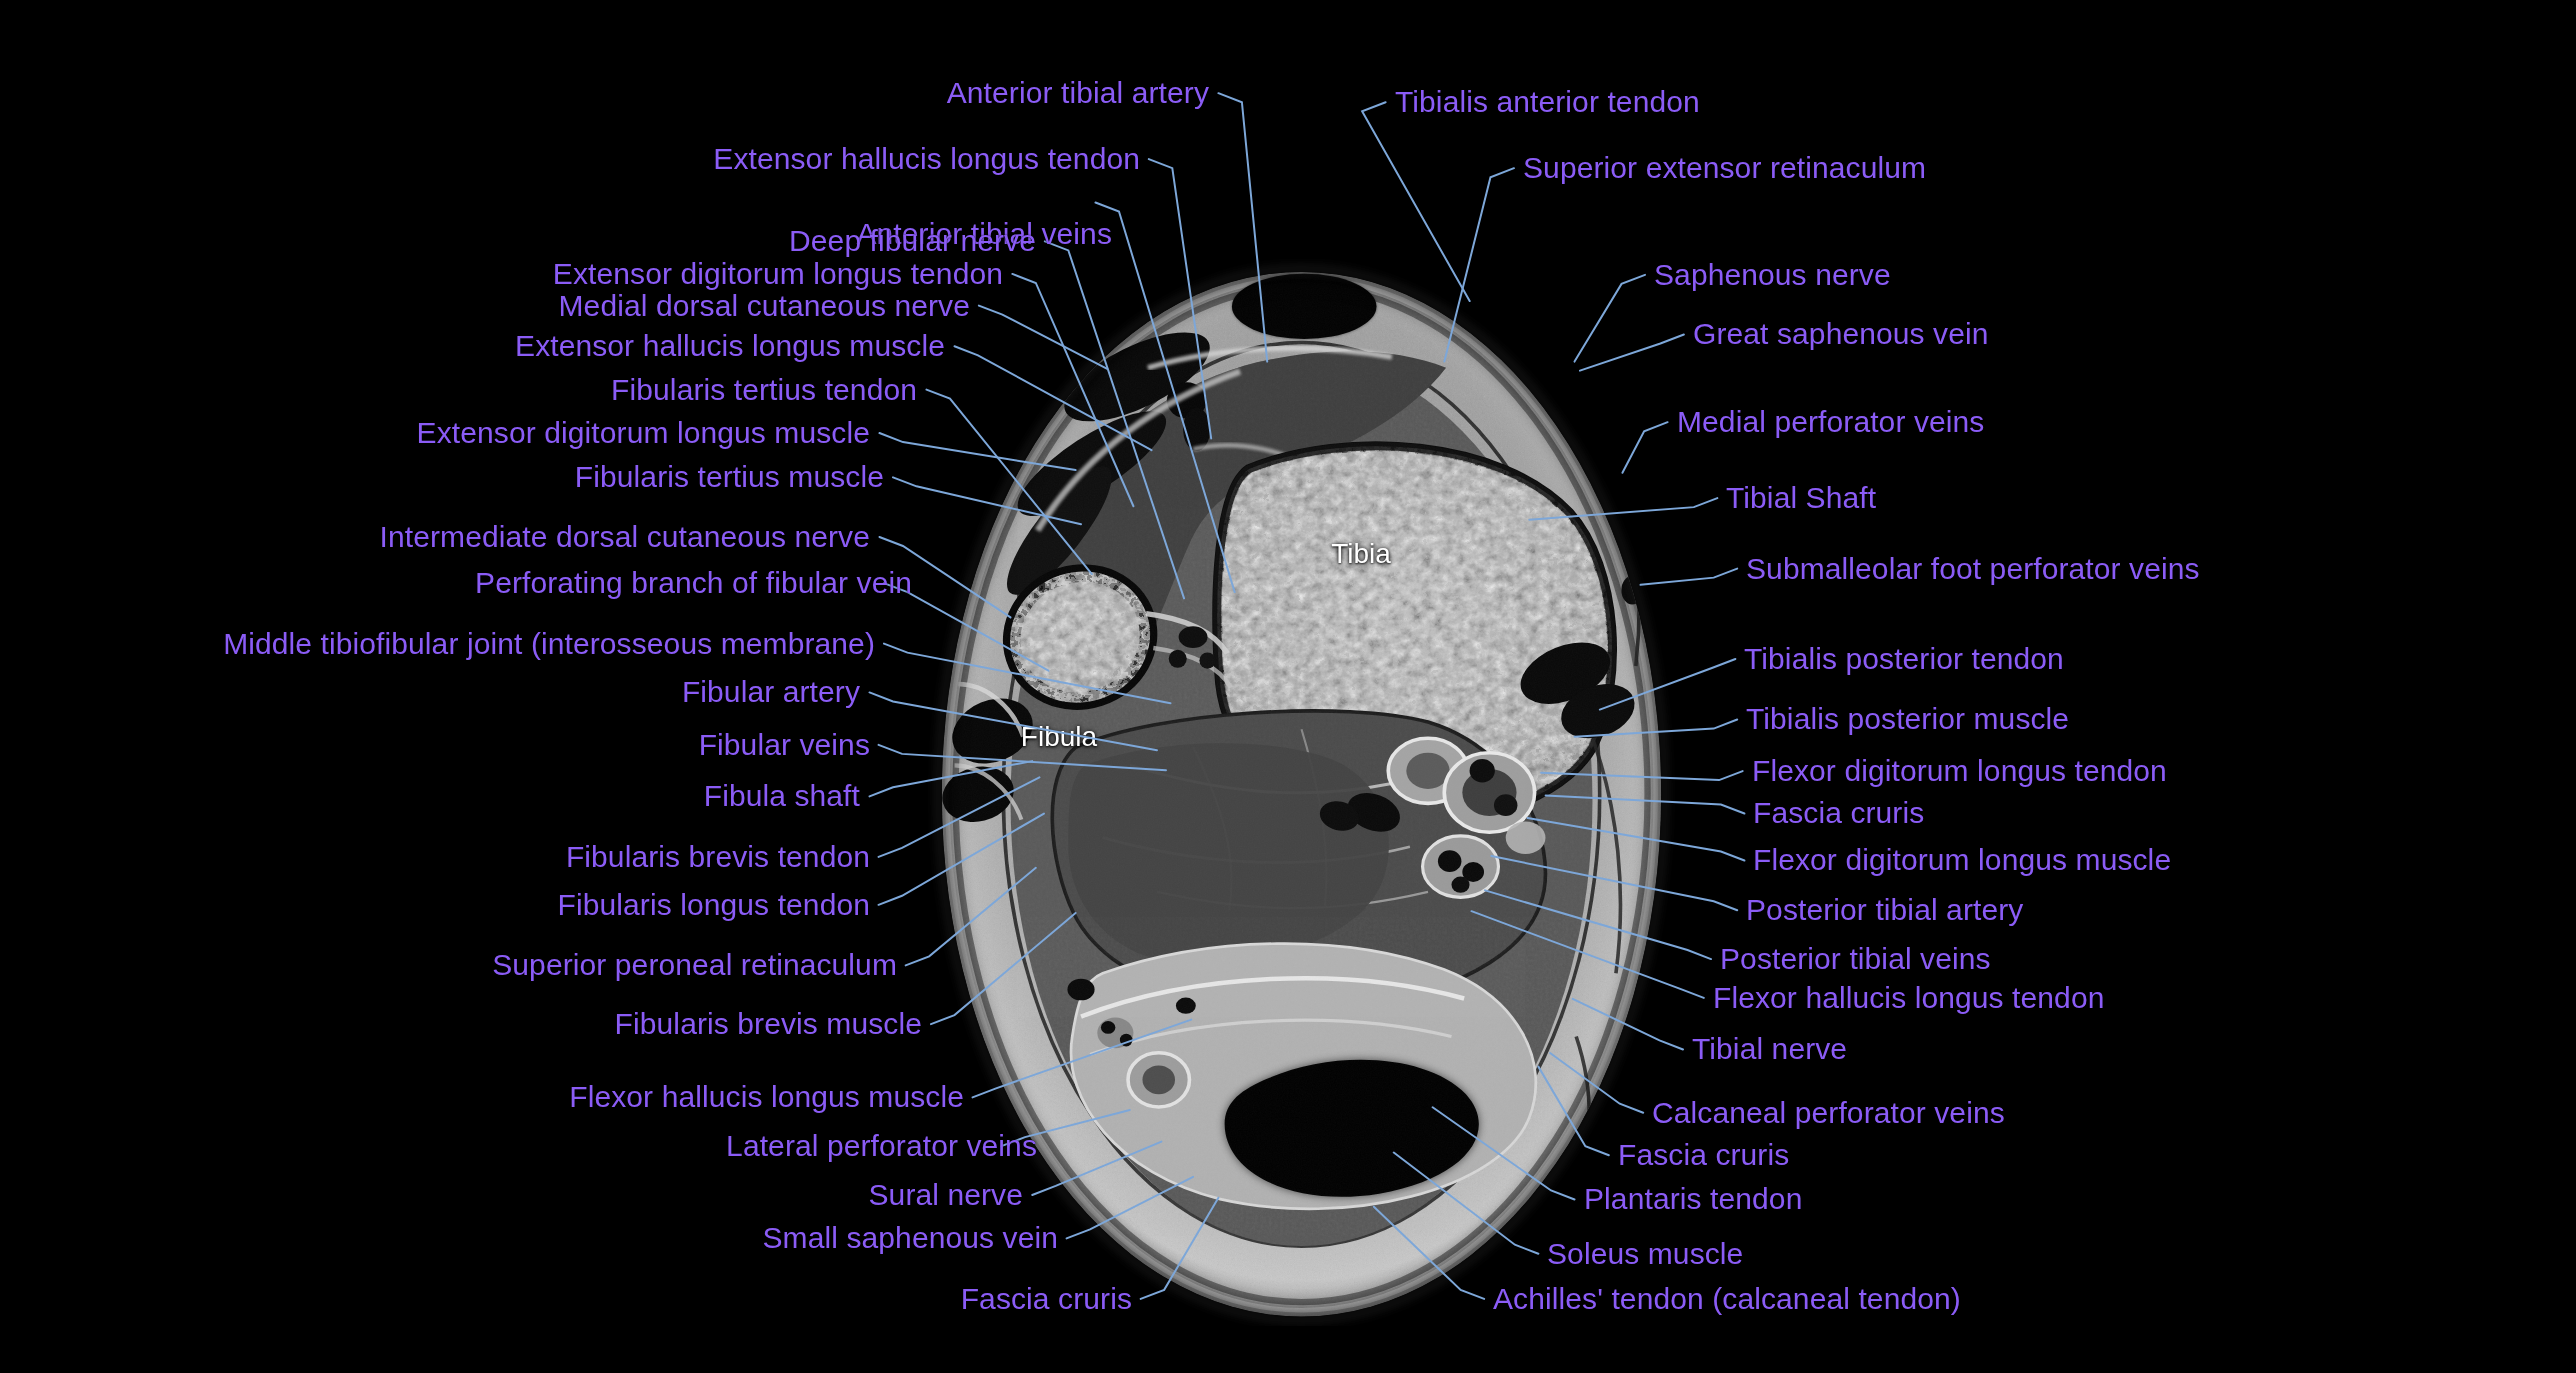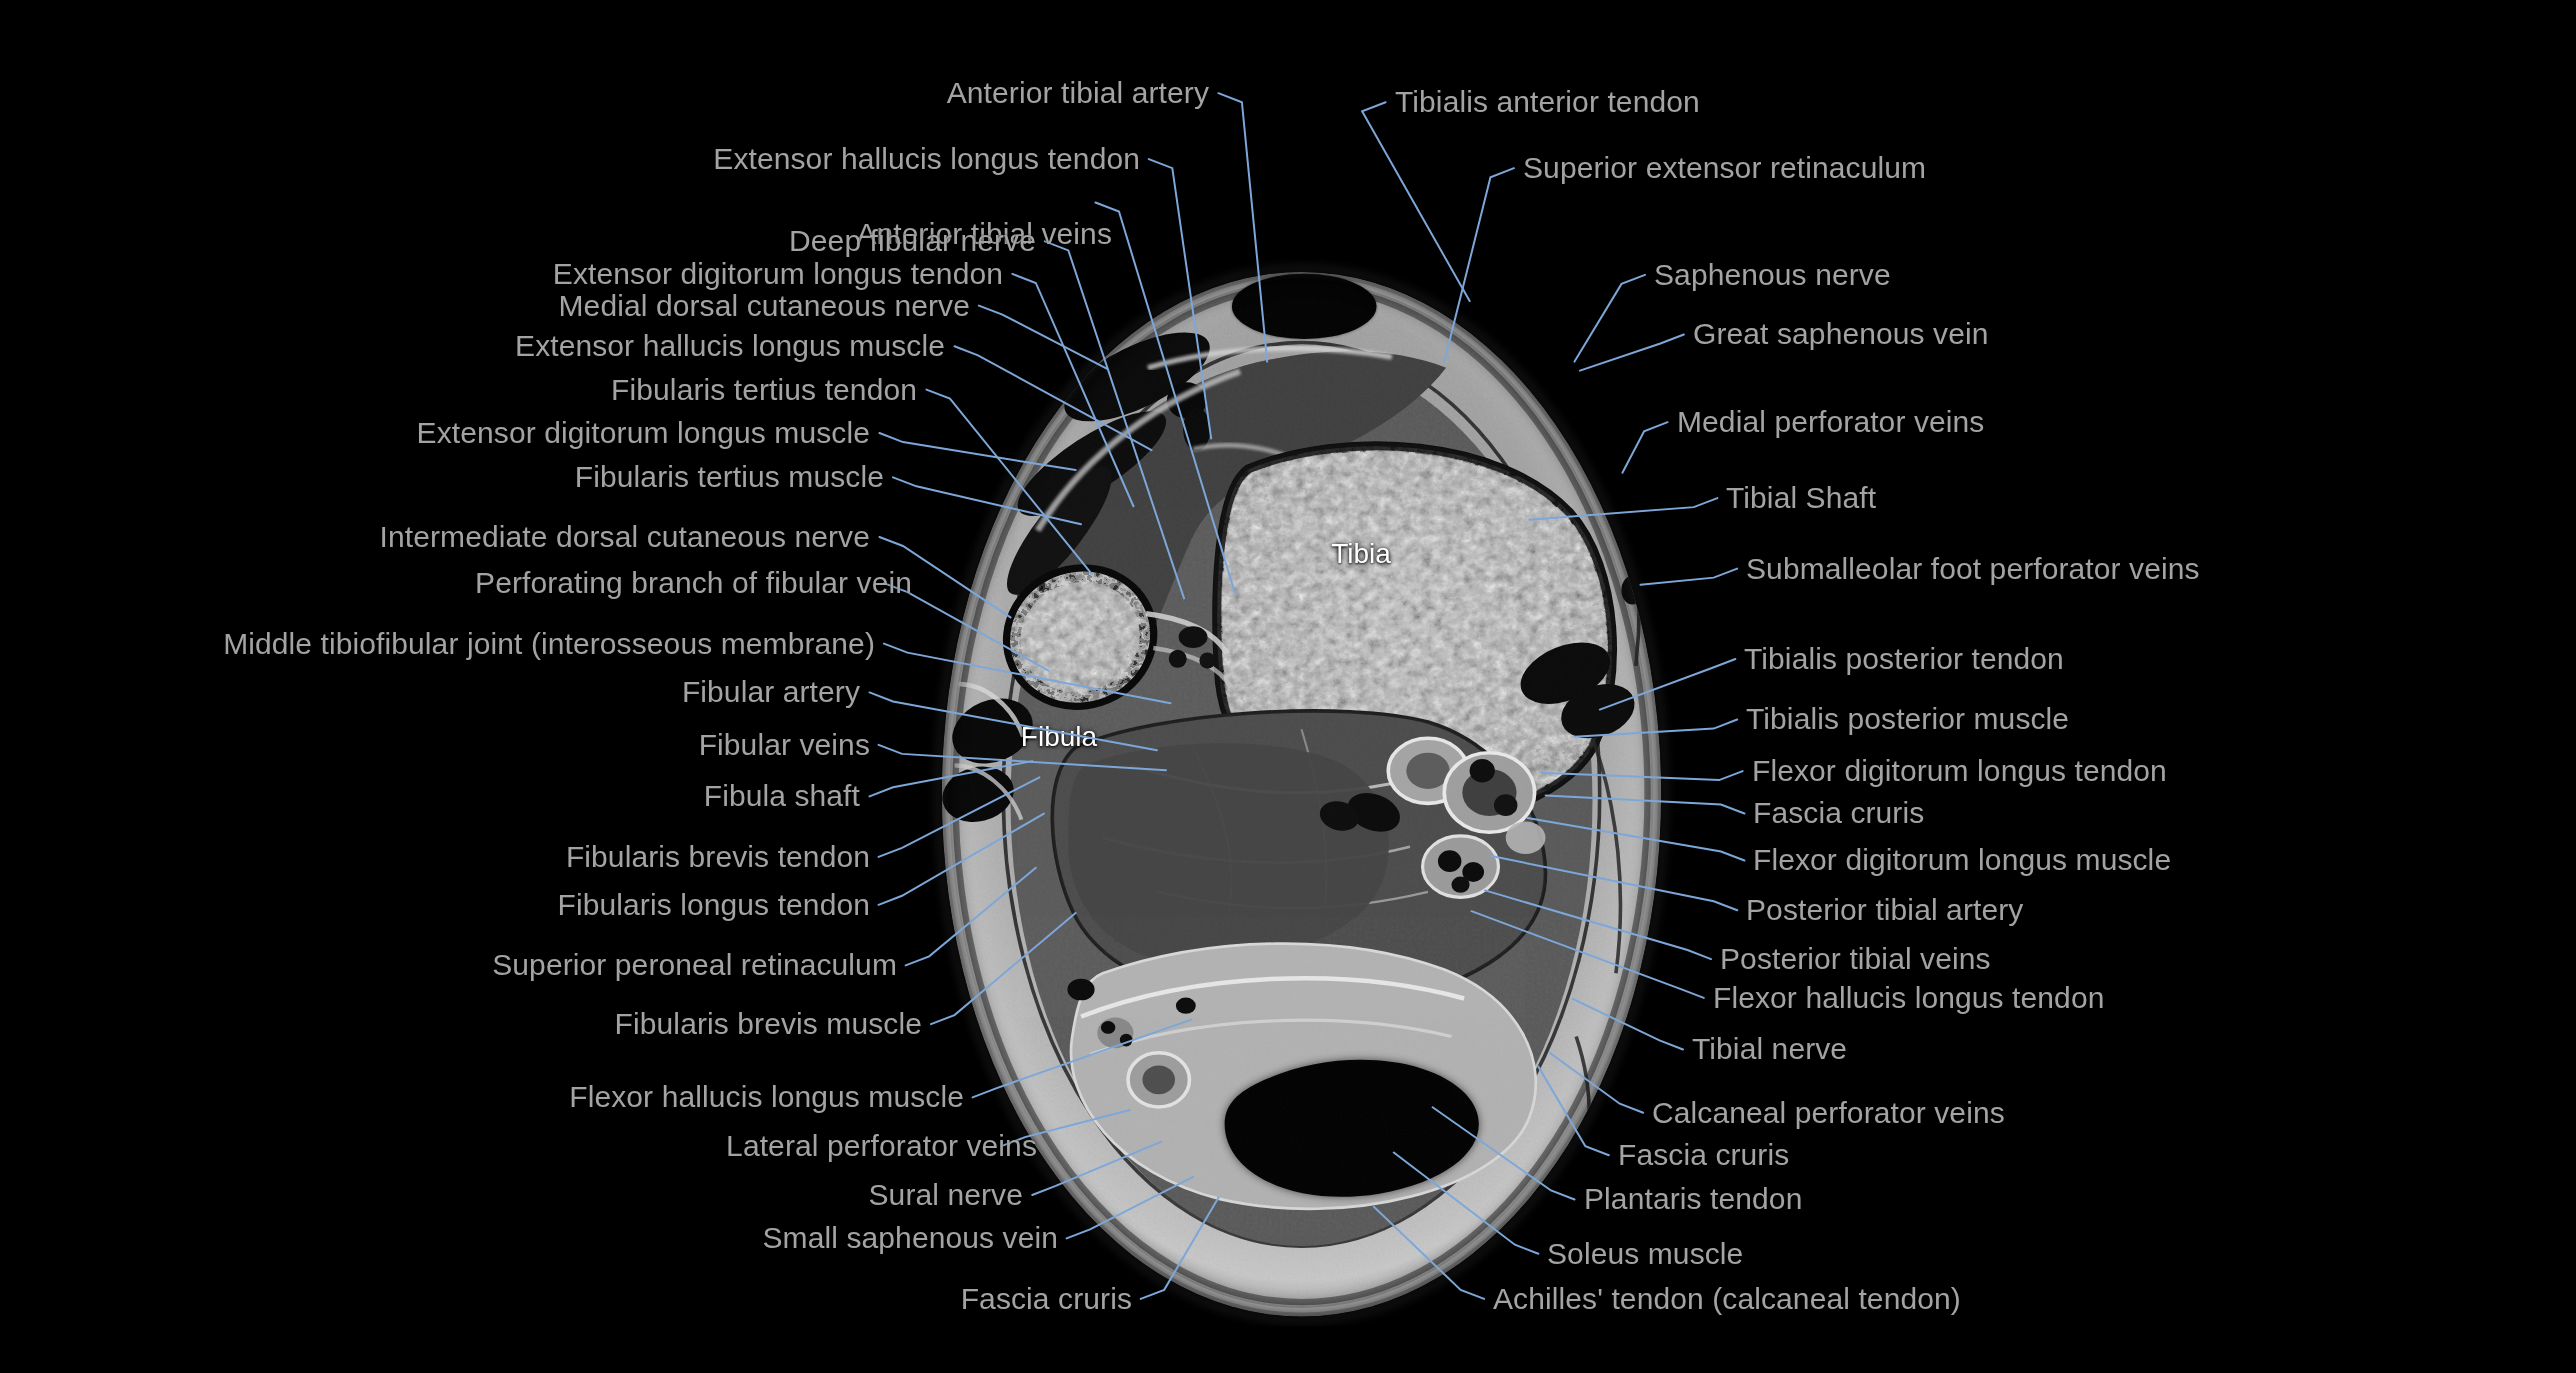--- a/index.html
+++ b/index.html
@@ -14,21 +14,21 @@
   
   #scan-wrap{position:absolute;left:922px;top:259px;width:759px;height:1067px;}
   #scan-svg{position:absolute;left:0;top:0;width:759px;height:1067px;display:block;}
 
   
   #leaders{position:absolute;left:0;top:0;width:2576px;height:1374px;pointer-events:none;}
 
   
   .lbl{
     position:absolute;
-    color:#a3a3a3;
+    color:#8b5cf6;
     font-size:30px;
     line-height:1;
     white-space:nowrap;
     letter-spacing:0.1px;
     text-shadow:0 0 1.8px rgba(0,0,0,.9);
   }
   .lbl.r{transform:translate(-100%,-50%);}   
   .lbl.l{transform:translate(0,-50%);}       
   .inlbl{
     position:absolute;color:#fff;font-size:28px;line-height:1;white-space:nowrap;

